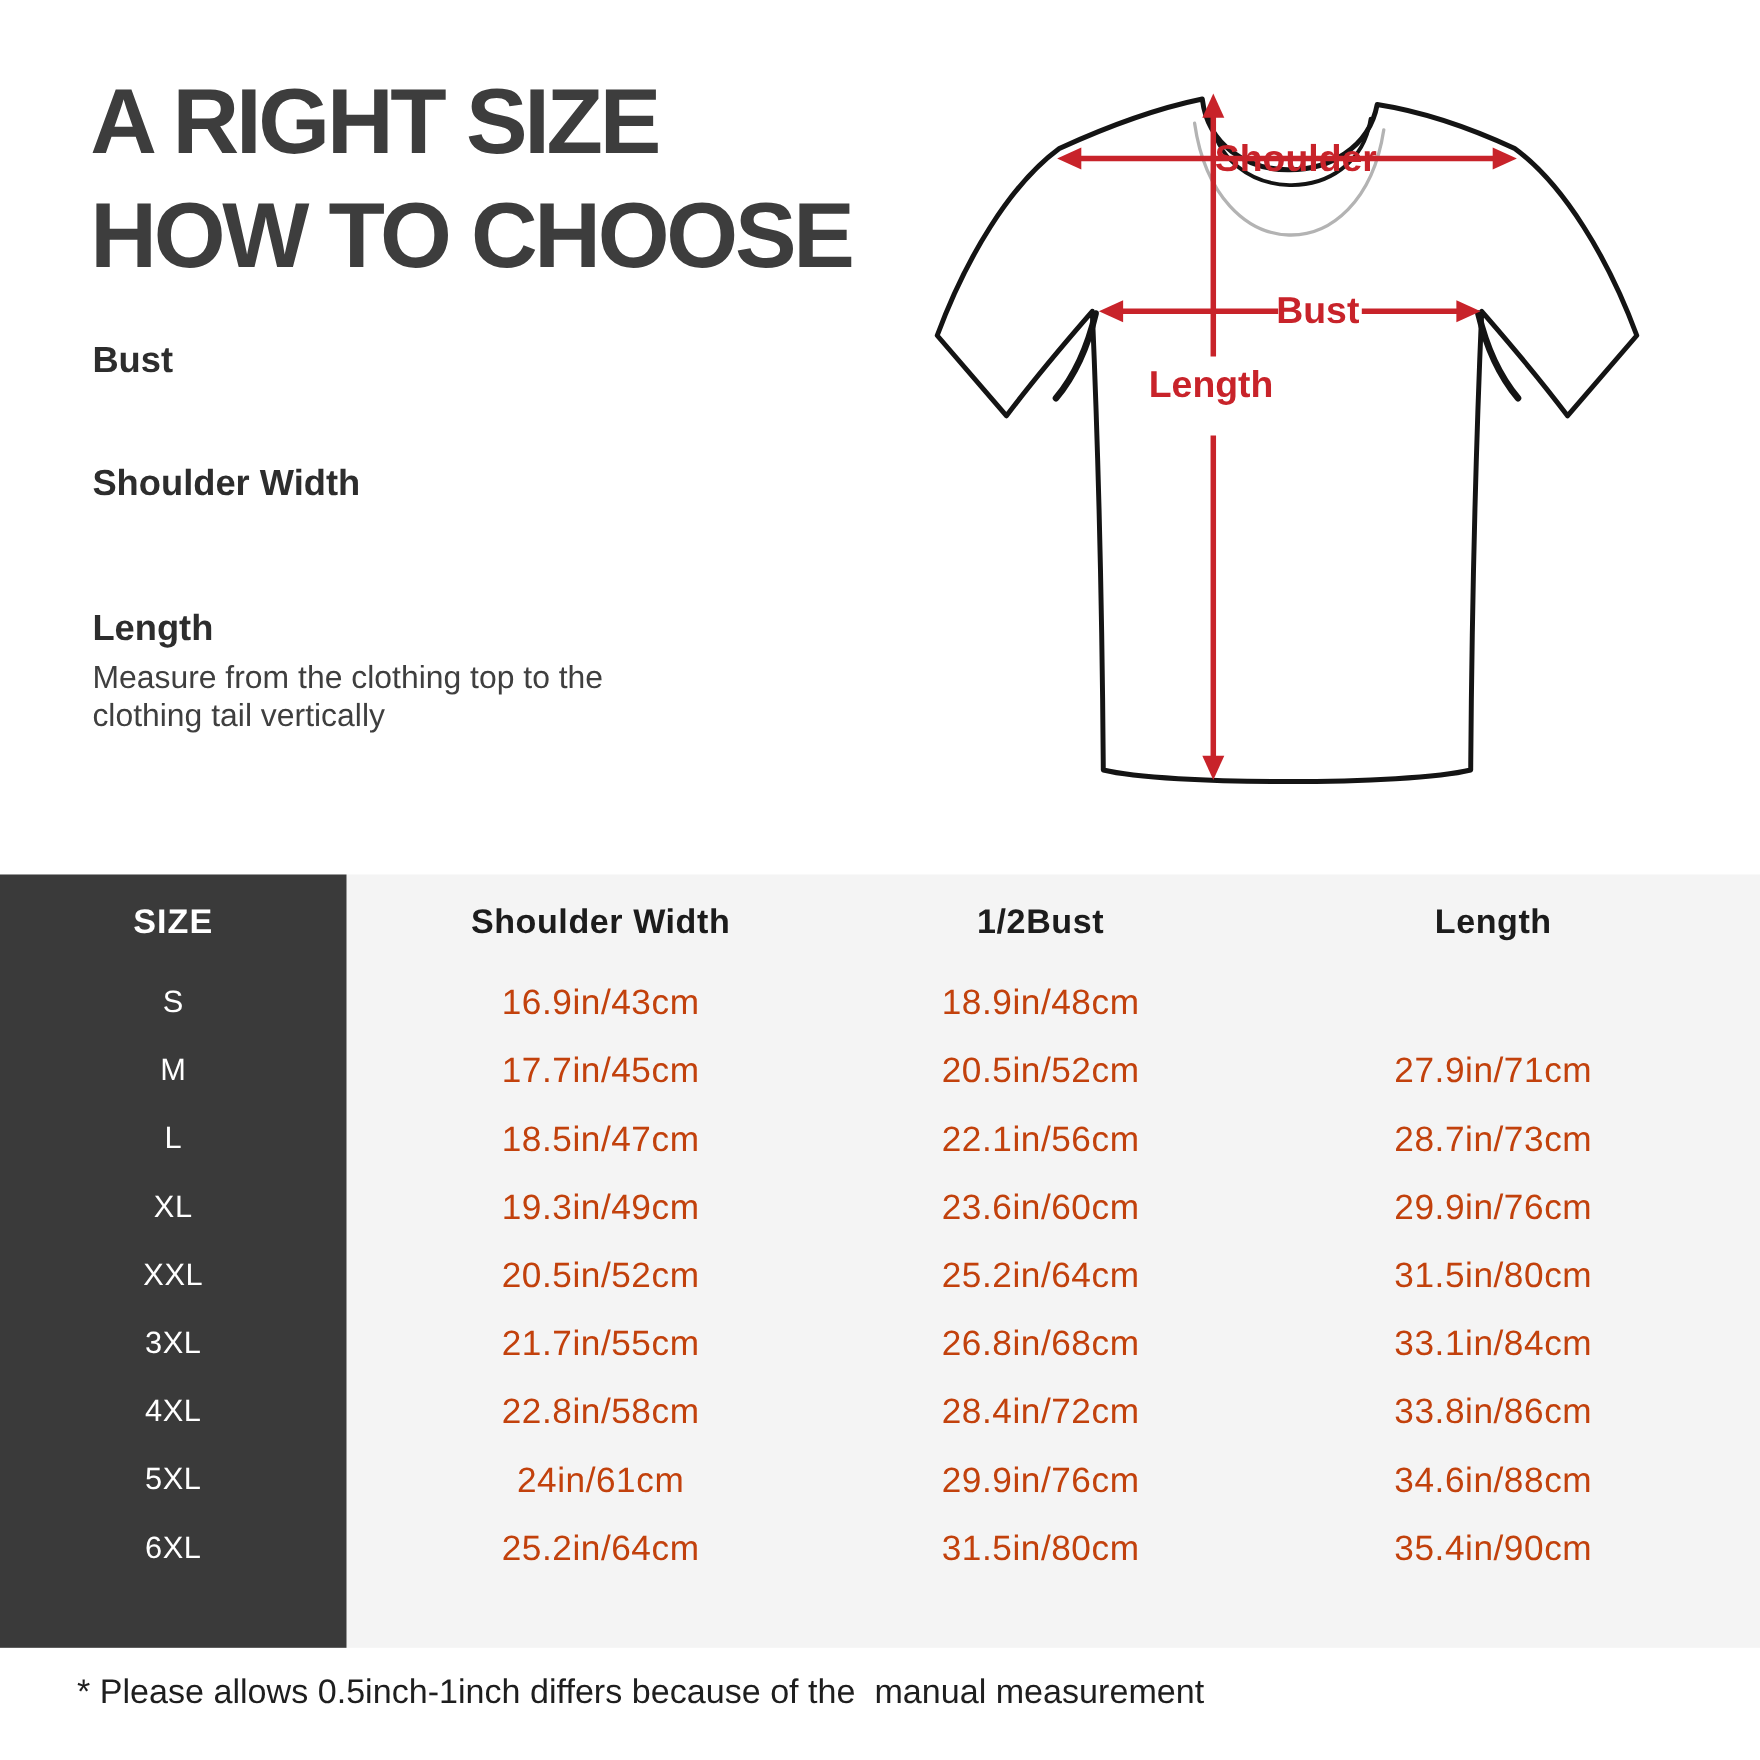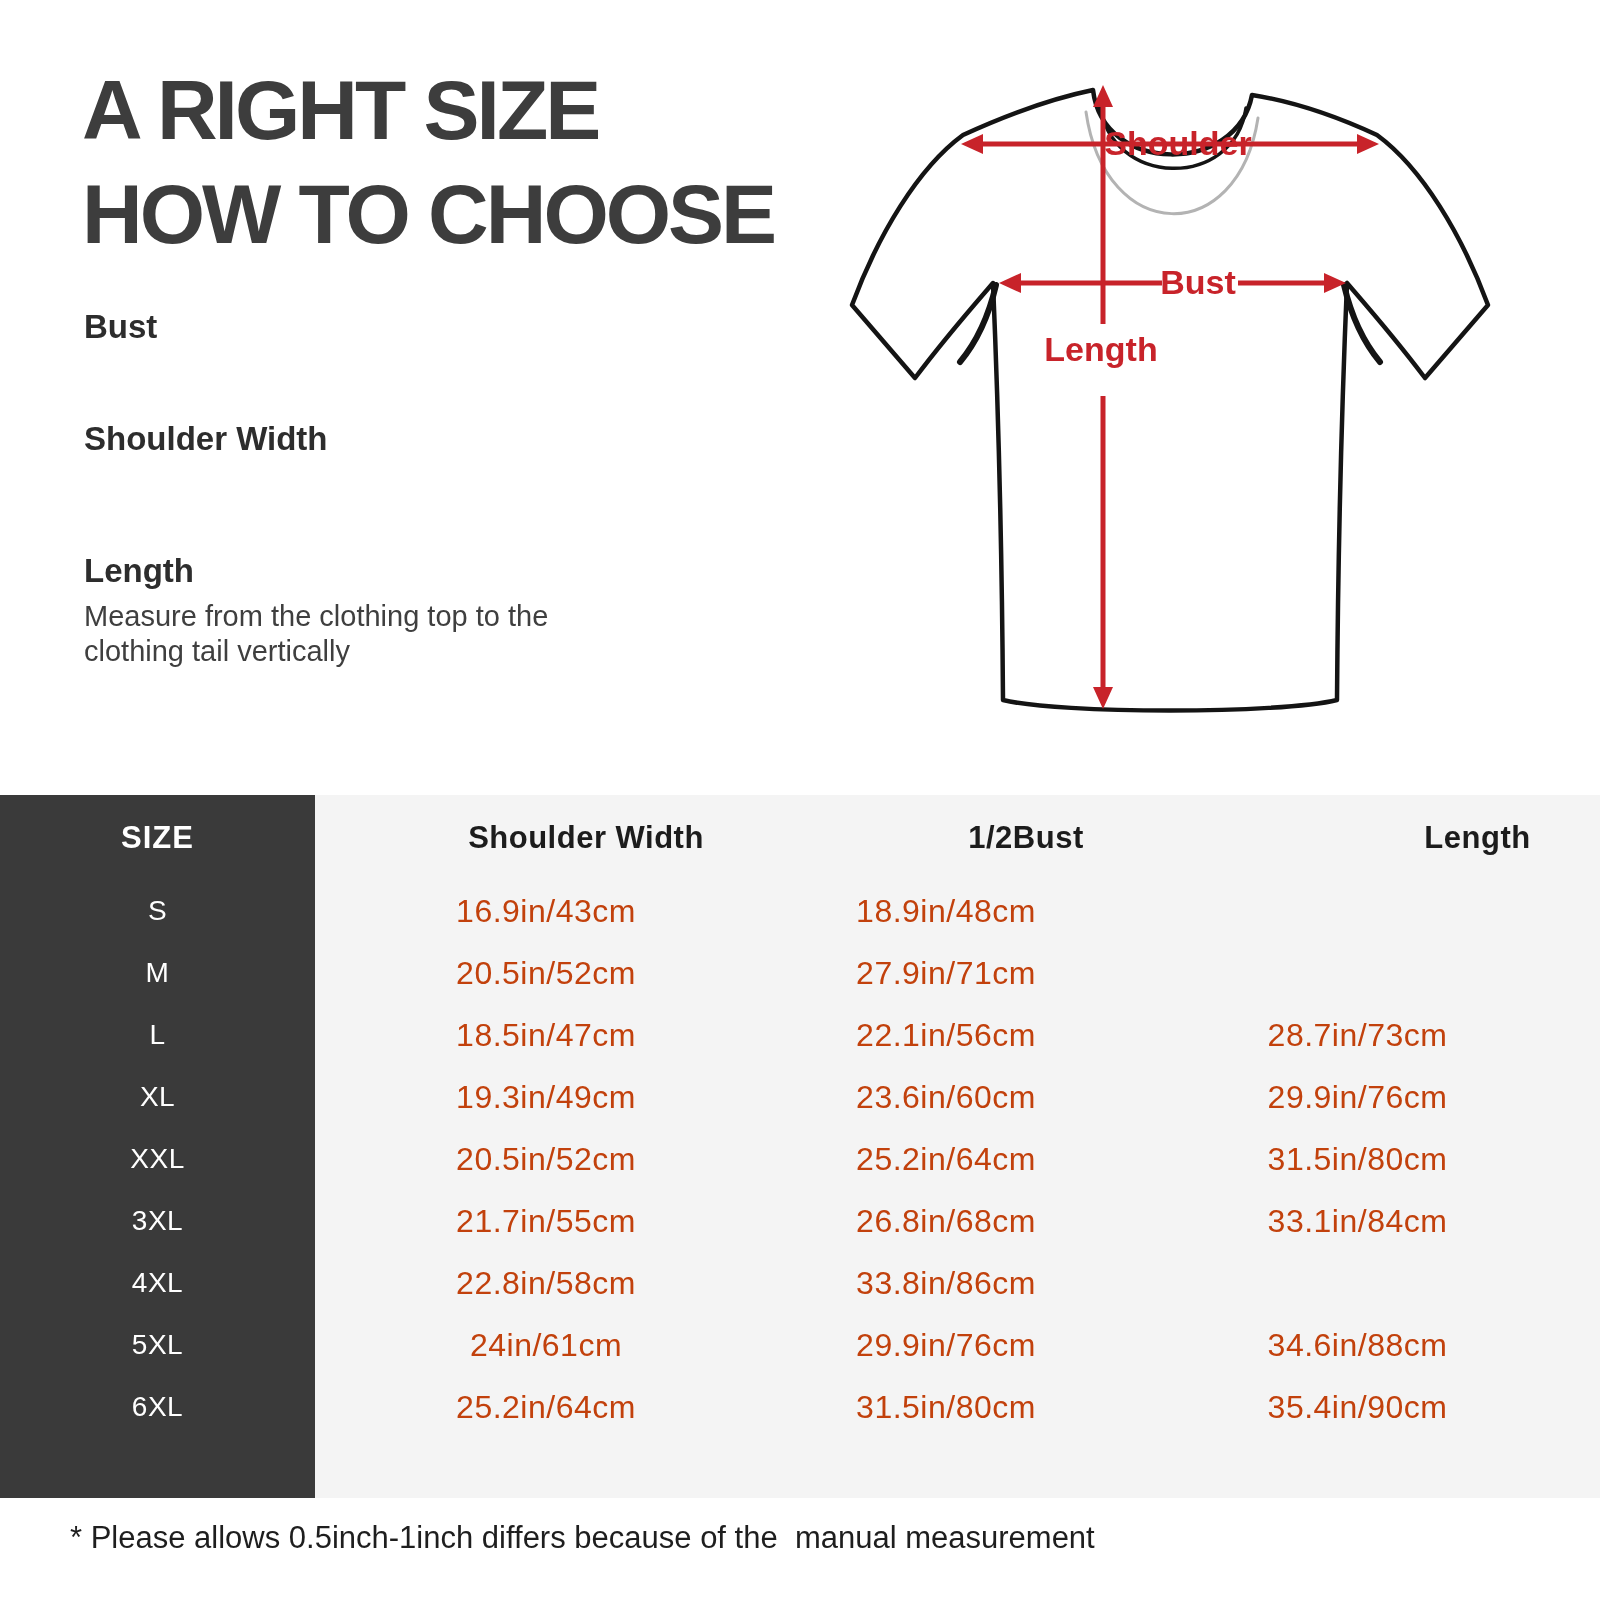--- a/index.html
+++ b/index.html
@@ -33,21 +33,21 @@
   .collar-shadow { fill: none; stroke: #b3b3b3; stroke-width: 3; stroke-linecap: round; }
   .m-line  { stroke: var(--red); stroke-width: 5; fill: none; }
   .m-head  { fill: var(--red); stroke: none; }
   .m-label { fill: var(--red); font-size: 34px; font-weight: 700; text-anchor: middle;
              font-family: "Liberation Sans", "DejaVu Sans", sans-serif; }
 
   
   .size-table { position: absolute; left: 0; top: 795px; width: 1600px; height: 703px; background: var(--table-bg); }
   .size-col-bg { position: absolute; left: 0; top: 0; width: 315px; height: 703px; background: var(--col-bg); }
   .trow { position: relative; display: grid; grid-template-columns: 315px 462px 338px 485px; align-items: center; }
-  .trow.head { height: 85px; gap: 40px; }
+  .trow.head { height: 85px; }
   .trow.body { height: 62px; }
   .cell { text-align: center; font-size: 32px; color: #c2410c; letter-spacing: 0.5px; }
   .head .cell { font-size: 31px; font-weight: 700; color: #1c1c1c; }
   .size-cell { color: #ffffff; font-size: 28px; font-weight: 400; }
   .head .size-cell { color: #ffffff; font-size: 31px; font-weight: 700; letter-spacing: 1px; }
 
   
   .footnote { position: absolute; left: 70px; top: 1520px; font-size: 31px; color: #1e1e1e; white-space: pre; }
 </style>
 </head>
@@ -122,20 +122,21 @@
     <div class="cell">Length</div>
   </div>
 
   <div class="trow body">
     <div class="cell size-cell">S</div>
     <div class="cell">16.9in/43cm</div>
     <div class="cell">18.9in/48cm</div>
   </div>
   <div class="trow body">
     <div class="cell size-cell">M</div>
+    <div class="cell">17.7in/45cm</div>
     <div class="cell">20.5in/52cm</div>
     <div class="cell">27.9in/71cm</div>
   </div>
   <div class="trow body">
     <div class="cell size-cell">L</div>
     <div class="cell">18.5in/47cm</div>
     <div class="cell">22.1in/56cm</div>
     <div class="cell">28.7in/73cm</div>
   </div>
   <div class="trow body">
@@ -152,20 +153,21 @@
   </div>
   <div class="trow body">
     <div class="cell size-cell">3XL</div>
     <div class="cell">21.7in/55cm</div>
     <div class="cell">26.8in/68cm</div>
     <div class="cell">33.1in/84cm</div>
   </div>
   <div class="trow body">
     <div class="cell size-cell">4XL</div>
     <div class="cell">22.8in/58cm</div>
+    <div class="cell">28.4in/72cm</div>
     <div class="cell">33.8in/86cm</div>
   </div>
   <div class="trow body">
     <div class="cell size-cell">5XL</div>
     <div class="cell">24in/61cm</div>
     <div class="cell">29.9in/76cm</div>
     <div class="cell">34.6in/88cm</div>
   </div>
   <div class="trow body">
     <div class="cell size-cell">6XL</div>

